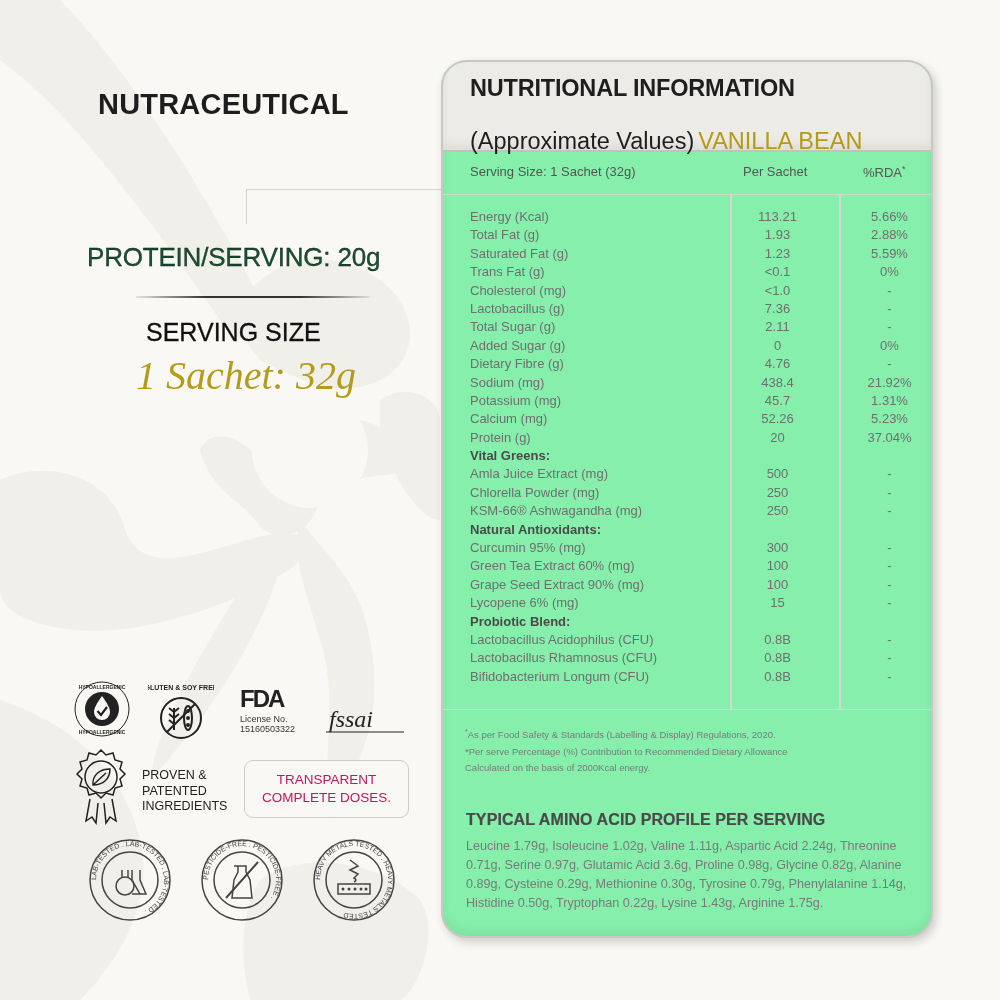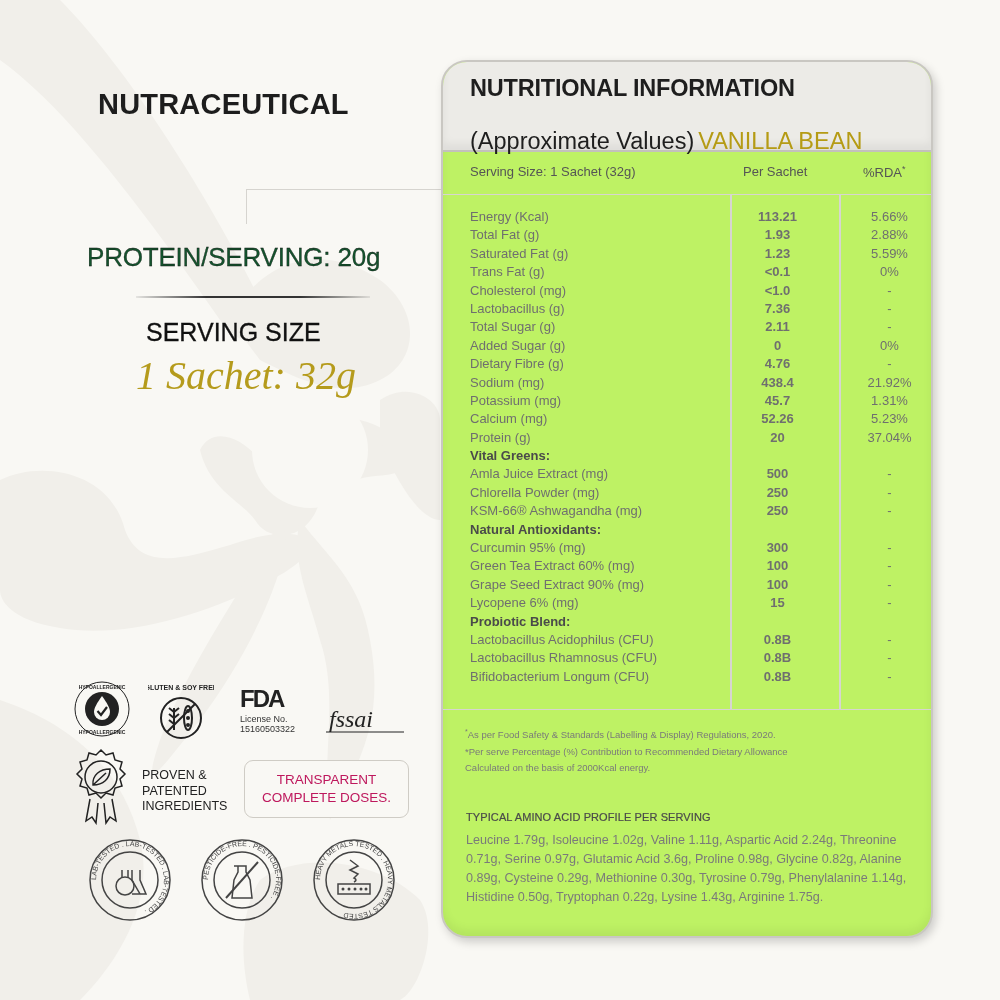--- a/index.html
+++ b/index.html
@@ -60,21 +60,21 @@
     .transparent-box {
       position: absolute; left: 244px; top: 760px; width: 165px; height: 58px;
       border: 1.5px solid #cfccc5; border-radius: 9px; background: #f9f8f4;
       display: flex; flex-direction: column; align-items: center; justify-content: center;
       font-size: 13.5px; line-height: 18px; color: #be185d; z-index: 2; text-align: center;
     }
 
     
     .panel {
       position: absolute; left: 441px; top: 60px; width: 492px; height: 878px;
-      border-radius: 26px; background: #bef264;
+      border-radius: 26px; background: #86efac;
       border: 2px solid #c9c7c2;
       box-shadow: 3px 4px 10px rgba(0,0,0,0.18), inset 0 -6px 10px rgba(0,0,0,0.06);
       overflow: hidden; z-index: 3;
     }
     .panel-header {
       height: 90px; background: #ecebe7;
       border-bottom: 2px solid #c3c1bc;
       padding: 10px 0 0 27px;
       box-shadow: inset 0 -6px 8px rgba(0,0,0,0.06);
     }
@@ -94,30 +94,30 @@
 
     .table-body {
       position: relative; height: 515px; border-bottom: 1.5px solid #d7d5d0;
     }
     .vline { position: absolute; top: 0; bottom: 0; width: 1.5px; background: #d7d5d0; }
     .vline.v1 { left: 287px; }
     .vline.v2 { left: 396px; }
     .rows { position: absolute; left: 0; top: 13px; width: 100%; }
     .row { position: relative; height: 18.4px; font-size: 13px; color: #6f6f6f; }
     .row .n { position: absolute; left: 27px; top: 1px; white-space: nowrap; }
-    .row .v { position: absolute; left: 287px; width: 95px; text-align: center; top: 1px; font-weight: bold; }
+    .row .v { position: absolute; left: 287px; width: 95px; text-align: center; top: 1px; }
     .row .r { position: absolute; left: 396px; width: 101px; text-align: center; top: 1px; }
     .row.section .n { color: #4a4a4a; font-weight: bold; }
 
     .footnote {
       padding: 14px 0 0 22px; font-size: 9.5px; line-height: 16.5px; color: #7a7a7a;
     }
     .footnote sup { font-size: 7px; }
     .amino-title {
-      margin: 34px 0 4px 23px; font-size: 11px; font-weight: normal; color: #4a4a4a;
+      margin: 34px 0 4px 23px; font-size: 16px; font-weight: bold; color: #4a4a4a;
       -webkit-text-stroke: 0.2px #4a4a4a; letter-spacing: 0.1px;
     }
     .amino-body {
       margin: 8px 14px 0 23px; font-size: 12.6px; line-height: 19.2px; color: #7a7a7a;
     }
   </style>
 </head>
 <body>
 
 <svg class="bg-art" viewBox="0 0 1000 1000">

